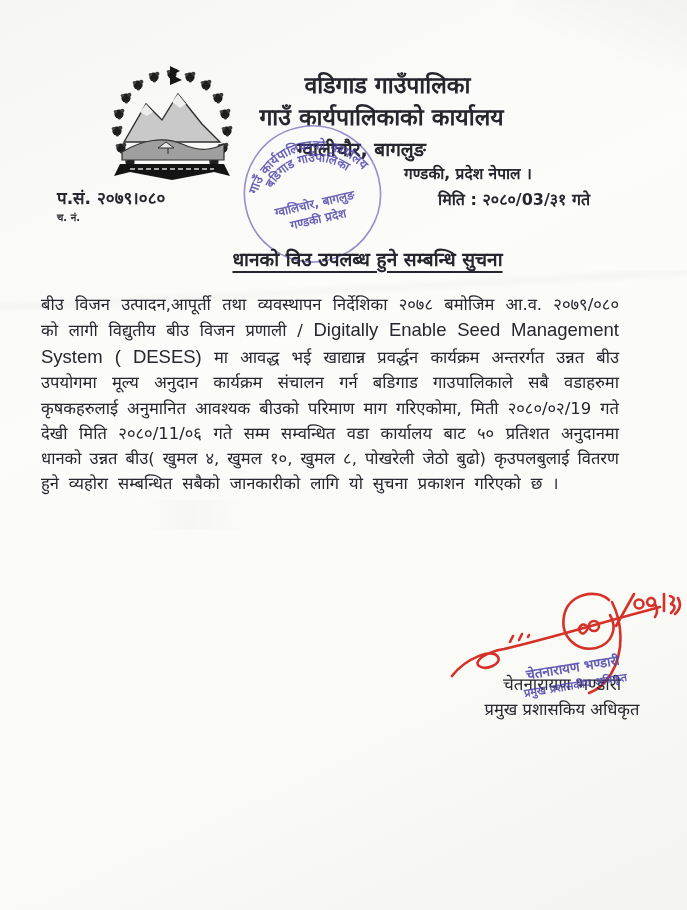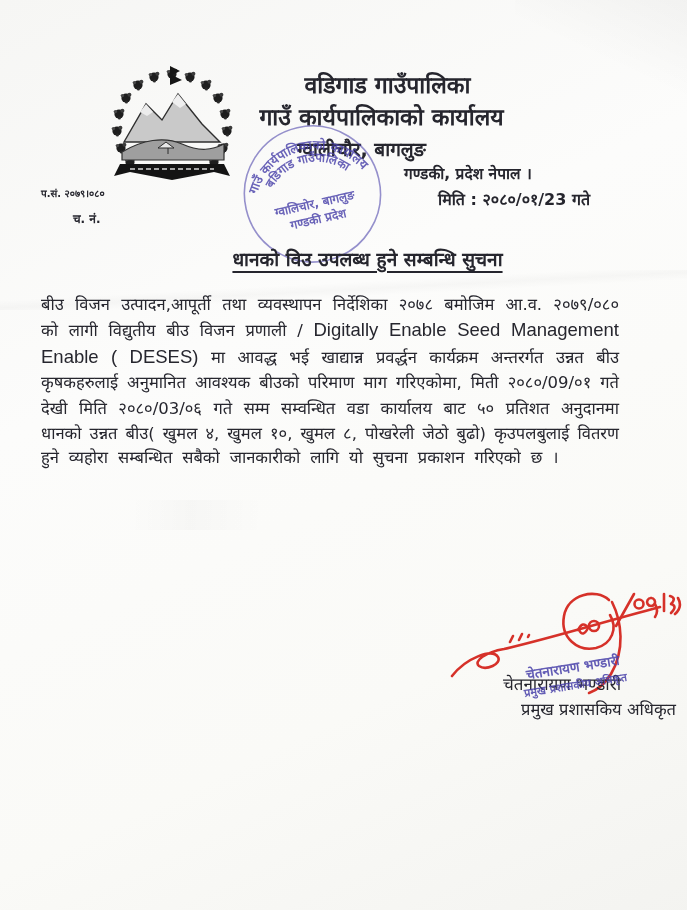--- a/index.html
+++ b/index.html
@@ -23,22 +23,22 @@
     background:linear-gradient(92deg,rgba(0,0,0,0) 30%,rgba(0,0,0,0.02) 50%,rgba(0,0,0,0) 75%);}
 
   
   .emblem{position:absolute;left:106px;top:64px;width:132px;height:132px;}
   .hdr{position:absolute;left:0;right:0;text-align:center;font-weight:bold;}
   .hdr.l1{top:68px;font-size:23px;transform:translateX(20px);}
   .hdr.l2{top:100px;font-size:23px;transform:translateX(14px);}
   .hdr.l3{top:136px;font-size:19px;transform:translateX(-6px);}
   .province{position:absolute;left:392px;top:162px;font-size:15.5px;font-weight:bold;margin-left:12px;}
   .dateline{position:absolute;left:438px;top:188px;font-size:16px;font-weight:bold;}
-  .refno{position:absolute;left:41px;top:186px;font-size:10px;font-weight:bold;}
-  .chno{position:absolute;left:73px;top:210px;font-size:12px;font-weight:bold;}
+  .refno{position:absolute;left:57px;top:186px;font-size:17px;font-weight:bold;}
+  .chno{position:absolute;left:57px;top:210px;font-size:10px;font-weight:bold;}
 
   
   .round-stamp{position:absolute;left:236px;top:116px;width:152px;height:152px;
     transform:rotate(-13deg);opacity:0.82;}
   .round-stamp text{fill:var(--stamp,#4a42aa);font-weight:bold;}
 
   
   .title{position:absolute;left:0;right:0;top:246px;text-align:center;
     font-size:19px;font-weight:bold;}
   .title span{text-decoration:underline;text-underline-offset:5px;text-decoration-thickness:1.5px;}
@@ -48,21 +48,21 @@
   .body .ln{text-align:justify;text-align-last:justify;white-space:nowrap;}
   .body .ln.loose{text-align-last:left;white-space:normal;font-family:Liberation Mono, monospace;}
   .body .en{font-family:"Liberation Sans","DejaVu Sans",sans-serif;font-weight:normal;font-size:18.5px;}
 
   
   .sig{position:absolute;left:446px;top:580px;width:238px;height:132px;}
   .sig path,.sig circle{stroke:var(--sig,#d63129);fill:none;stroke-width:2.6;
     stroke-linecap:round;stroke-linejoin:round;}
   .signer{position:absolute;left:448px;top:672px;width:228px;text-align:center;}
   .signer .nm{font-size:17px;}
-  .signer .ds{font-size:16.5px;margin-top:2px;text-align:right;}
+  .signer .ds{font-size:16.5px;margin-top:2px;}
   .name-stamp{position:absolute;left:26px;top:-14px;width:200px;text-align:center;
     transform:rotate(-9deg);color:var(--stamp,#4a42aa);opacity:0.85;font-weight:bold;}
   .name-stamp .s1{font-size:13.5px;}
   .name-stamp .s2{font-size:11px;margin-top:1px;}
 </style>
 </head>
 <body>
 
 <div class="page">
 
@@ -111,21 +111,21 @@
     <g>
       <path d="M14 100 L118 100 L124 112 L108 108 L66 116 L24 108 L8 112 Z" fill="#141414"></path>
       <path d="M24 105 h84" stroke="#d8d8d8" stroke-width="1.6" stroke-dasharray="5 3"></path>
     </g>
   </svg>
 
   <div class="hdr l1">वडिगाड गाउँपालिका</div>
   <div class="hdr l2">गाउँ कार्यपालिकाको कार्यालय</div>
   <div class="hdr l3">ग्वालीचौर, बागलुङ</div>
   <div class="province">गण्डकी,  प्रदेश नेपाल ।</div>
-  <div class="dateline">मिति : २०८०/०१/23 गते</div>
+  <div class="dateline">मिति : २०८०/03/३१ गते</div>
   <div class="refno">प.सं. २०७९।०८०</div>
   <div class="chno">च. नं.</div>
 
   <svg class="round-stamp" viewBox="0 0 152 152">
     <defs>
       <path id="arcT" d="M16 80 A 62 62 0 0 1 136 80"></path>
       <path id="arcM" d="M28 82 A 50 50 0 0 1 124 82"></path>
     </defs>
     <circle cx="76" cy="78" r="68" fill="none" stroke="var(--stamp,#4a42aa)" stroke-width="1.6" opacity="0.7"></circle>
     <text font-size="12.5"><textPath href="#arcT" startOffset="50%" text-anchor="middle">गाउँ कार्यपालिकाको कार्यालय</textPath></text>
@@ -134,23 +134,24 @@
     <text x="76" y="108" font-size="12" text-anchor="middle">गण्डकी प्रदेश</text>
   </svg>
 
   <div class="title">
     <span>धानको विउ उपलब्ध हुने सम्बन्धि सुचना</span>
   </div>
 
   <div class="body">
     <div class="ln">बीउ विजन उत्पादन,आपूर्ती तथा व्यवस्थापन निर्देशिका २०७८ बमोजिम आ.व. २०७९/०८०</div>
     <div class="ln"><span>को लागी विद्युतीय बीउ विजन प्रणाली / </span><span class="en">Digitally Enable Seed Management</span></div>
-    <div class="ln"><span class="en">Enable ( DESES)</span><span> मा आवद्ध भई  खाद्यान्न प्रवर्द्धन कार्यक्रम अन्तरर्गत उन्नत बीउ</span></div>
-    <div class="ln">कृषकहरुलाई अनुमानित आवश्यक बीउको परिमाण माग गरिएकोमा, मिती २०८०/09/०१ गते</div>
-    <div class="ln">देखी मिति २०८०/03/०६ गते सम्म  सम्वन्धित वडा कार्यालय बाट ५० प्रतिशत अनुदानमा</div>
+    <div class="ln"><span class="en">System ( DESES)</span><span> मा आवद्ध भई  खाद्यान्न प्रवर्द्धन कार्यक्रम अन्तरर्गत उन्नत बीउ</span></div>
+    <div class="ln">उपयोगमा मूल्य अनुदान कार्यक्रम संचालन गर्न बडिगाड गाउपालिकाले सबै वडाहरुमा</div>
+    <div class="ln">कृषकहरुलाई अनुमानित आवश्यक बीउको परिमाण माग गरिएकोमा, मिती २०८०/०२/19 गते</div>
+    <div class="ln">देखी मिति २०८०/11/०६ गते सम्म  सम्वन्धित वडा कार्यालय बाट ५० प्रतिशत अनुदानमा</div>
     <div class="ln">धानको उन्नत बीउ( खुमल ४, खुमल १०, खुमल ८, पोखरेली जेठो बुढो) कृउपलबुलाई वितरण</div>
     <div class="ln loose">हुने व्यहोरा सम्बन्धित सबैको जानकारीको लागि यो सुचना प्रकाशन गरिएको छ ।</div>
   </div>
 
   <svg class="sig" viewBox="0 0 238 132">
     <path d="M6 96 C20 78 46 68 52 77 C56 84 40 91 33 86 C27 81 40 72 58 69 C105 58 150 44 214 27"></path>
     <path d="M64 62 l3 -6"></path>
       <path d="M73 60 l3 -6"></path>
       <path d="M82 57 l1 -2"></path>
     <path d="M163 20 C150 8 122 14 118 36 C114 58 132 72 150 68 C166 64 172 48 164 35"></path>

